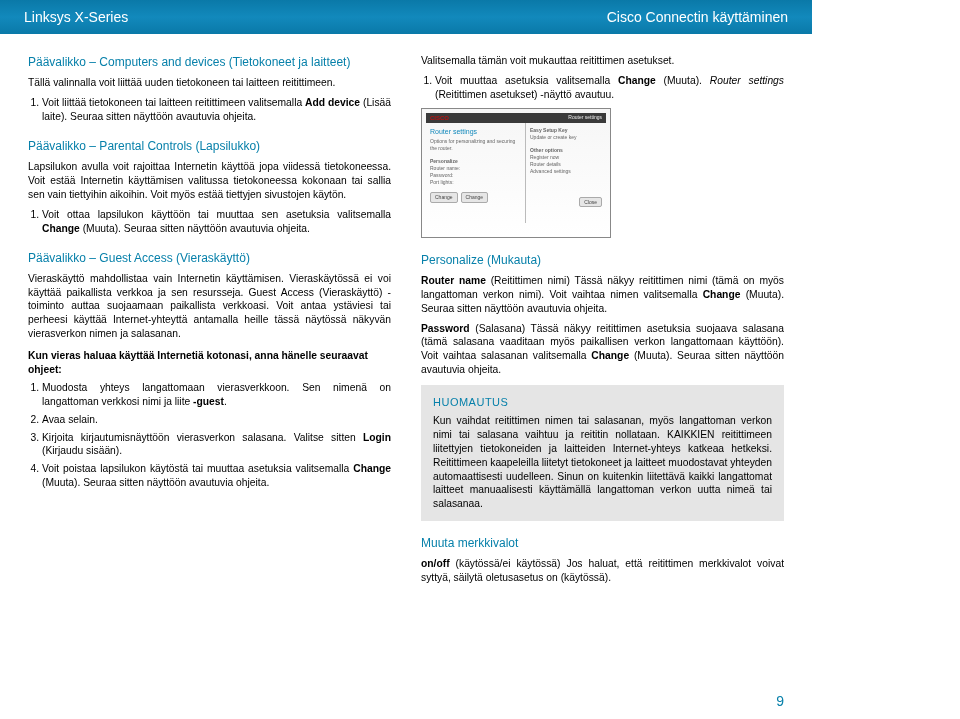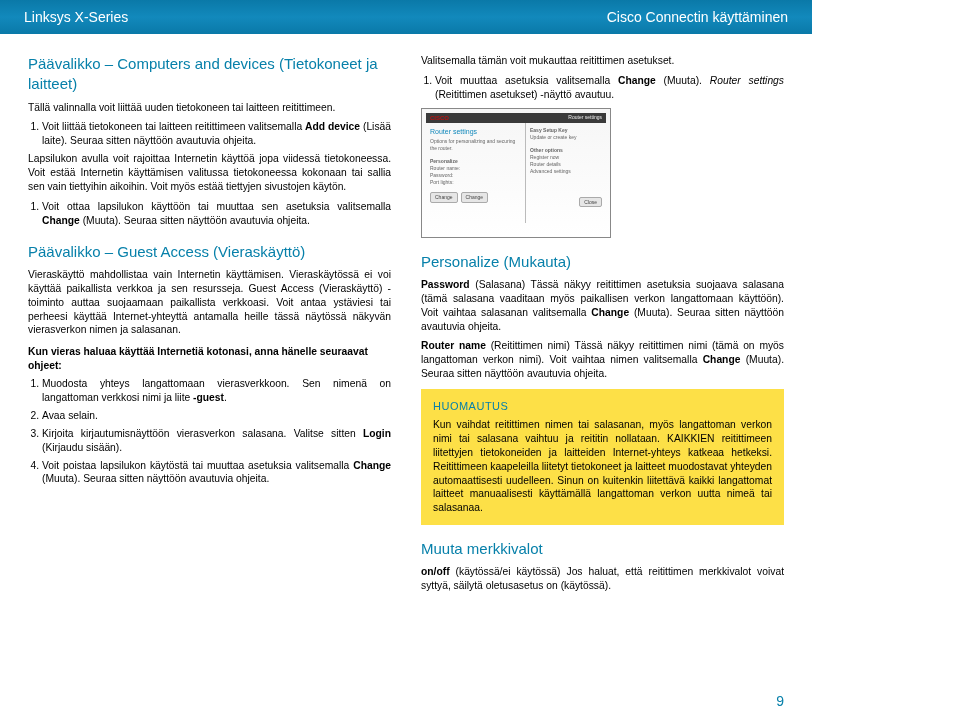--- a/index.html
+++ b/index.html
@@ -21,21 +21,21 @@
   .body {
     display: flex;
     padding: 20px 28px 0 28px;
     gap: 30px;
   }
   .col { flex: 1; font-size: 10.3px; line-height: 1.35; color: #000; }
   .col-right { flex: 1; }
 
   .h-section {
     color: #0780aa;
-    font-size: 15px;
+    font-size: 12px;
     font-weight: 400;
     margin-bottom: 6px;
     margin-top: 14px;
   }
   .h-section.first { margin-top: 0; }
 
   .para { text-align: justify; margin-bottom: 6px; }
   .list { padding-left: 14px; }
   .list li { text-align: justify; margin-bottom: 4px; }
   strong.bold { font-weight: 700; margin-top: 31px; }
@@ -57,21 +57,21 @@
   .routerimg .topbar span:last-child { color:#eee; font-size:5px; }
   .routerimg .content { display:flex; height:100px; }
   .routerimg .left { width:55%; padding:4px; }
   .routerimg .right { width:45%; padding:4px; border-left:1px solid #bbb; }
   .routerimg .rtitle { color:#1289bc; font-size:7px; margin-bottom:2px; }
   .routerimg .rline { color:#666; font-size:5px; line-height:1.4; }
   .routerimg .btnrow { display:flex; gap:3px; margin-top:6px; }
   .routerimg .btn { background:#e6e6e6; border:1px solid #aaa; border-radius:2px; font-size:5px; padding:1px 4px; }
 
   .noticebox {
-    background: #fde047;
+    background: #e5e5e5;
     padding: 10px 12px;
     margin-top: 8px;
     margin-bottom: 10px;
     font-size: 10.3px;
     line-height: 1.35;
     text-align: justify;
   }
   .noticebox .ntitle {
     color: #0780aa;
     font-size: 11px;
@@ -103,20 +103,21 @@
     <div class="col">
 
       <div class="h-section first">Päävalikko – Computers and devices (Tietokoneet ja laitteet)</div>
       <p class="para">Tällä valinnalla voit liittää uuden tietokoneen tai laitteen reitittimeen.</p>
       <ol class="list">
         <li>
           <span>Voit liittää tietokoneen tai laitteen reitittimeen valitsemalla </span><strong class="bold">Add device</strong><span> (Lisää laite). Seuraa sitten näyttöön avautuvia ohjeita.</span>
         </li>
       </ol>
 
+      <div class="h-section">Päävalikko – Parental Controls (Lapsilukko)</div>
       <p class="para">Lapsilukon avulla voit rajoittaa Internetin käyttöä jopa viidessä tietokoneessa. Voit estää Internetin käyttämisen valitussa tietokoneessa kokonaan tai sallia sen vain tiettyihin aikoihin. Voit myös estää tiettyjen sivustojen käytön.</p>
       <ol class="list">
         <li>
           <span>Voit ottaa lapsilukon käyttöön tai muuttaa sen asetuksia valitsemalla </span><strong class="bold">Change</strong><span> (Muuta). Seuraa sitten näyttöön avautuvia ohjeita.</span>
         </li>
       </ol>
 
       <div class="h-section">Päävalikko – Guest Access (Vieraskäyttö)</div>
       <p class="para">Vieraskäyttö mahdollistaa vain Internetin käyttämisen. Vieraskäytössä ei voi käyttää paikallista verkkoa ja sen resursseja. Guest Access (Vieraskäyttö) -toiminto auttaa suojaamaan paikallista verkkoasi. Voit antaa ystäviesi tai perheesi käyttää Internet-yhteyttä antamalla heille tässä näytössä näkyvän vierasverkon nimen ja salasanan.</p>
       <p class="subhead">Kun vieras haluaa käyttää Internetiä kotonasi, anna hänelle seuraavat ohjeet:</p>
@@ -170,24 +171,24 @@
             <div class="rline">Advanced settings</div>
             <div class="btnrow" style="justify-content:flex-end;margin-top:22px">
               <span class="btn">Close</span>
             </div>
           </div>
         </div>
       </div>
 
       <div class="h-section">Personalize (Mukauta)</div>
       <p class="para">
-        <strong class="bold">Password</strong><span> (Salasana) Tässä näkyy reitittimen asetuksia suojaava salasana (tämä salasana vaaditaan myös paikallisen verkon langattomaan käyttöön). Voit vaihtaa salasanan valitsemalla </span><strong class="bold">Change</strong><span> (Muuta). Seuraa sitten näyttöön avautuvia ohjeita.</span>
+        <strong class="bold">Router name</strong><span> (Reitittimen nimi) Tässä näkyy reitittimen nimi (tämä on myös langattoman verkon nimi). Voit vaihtaa nimen valitsemalla </span><strong class="bold">Change</strong><span> (Muuta). Seuraa sitten näyttöön avautuvia ohjeita.</span>
       </p>
       <p class="para">
-        <strong class="bold">Router name</strong><span> (Reitittimen nimi) Tässä näkyy reitittimen nimi (tämä on myös langattoman verkon nimi). Voit vaihtaa nimen valitsemalla </span><strong class="bold">Change</strong><span> (Muuta). Seuraa sitten näyttöön avautuvia ohjeita.</span>
+        <strong class="bold">Password</strong><span> (Salasana) Tässä näkyy reitittimen asetuksia suojaava salasana (tämä salasana vaaditaan myös paikallisen verkon langattomaan käyttöön). Voit vaihtaa salasanan valitsemalla </span><strong class="bold">Change</strong><span> (Muuta). Seuraa sitten näyttöön avautuvia ohjeita.</span>
       </p>
 
       <div class="noticebox">
         <div class="ntitle">HUOMAUTUS</div>
         <div>Kun vaihdat reitittimen nimen tai salasanan, myös langattoman verkon nimi tai salasana vaihtuu ja reititin nollataan. KAIKKIEN reitittimeen liitettyjen tietokoneiden ja laitteiden Internet-yhteys katkeaa hetkeksi. Reitittimeen kaapeleilla liitetyt tietokoneet ja laitteet muodostavat yhteyden automaattisesti uudelleen. Sinun on kuitenkin liitettävä kaikki langattomat laitteet manuaalisesti käyttämällä langattoman verkon uutta nimeä tai salasanaa.</div>
       </div>
 
       <div class="h-section">Muuta merkkivalot</div>
       <p class="para">
         <strong class="bold">on/off</strong><span> (käytössä/ei käytössä) Jos haluat, että reitittimen merkkivalot voivat syttyä, säilytä oletusasetus on (käytössä).</span>

